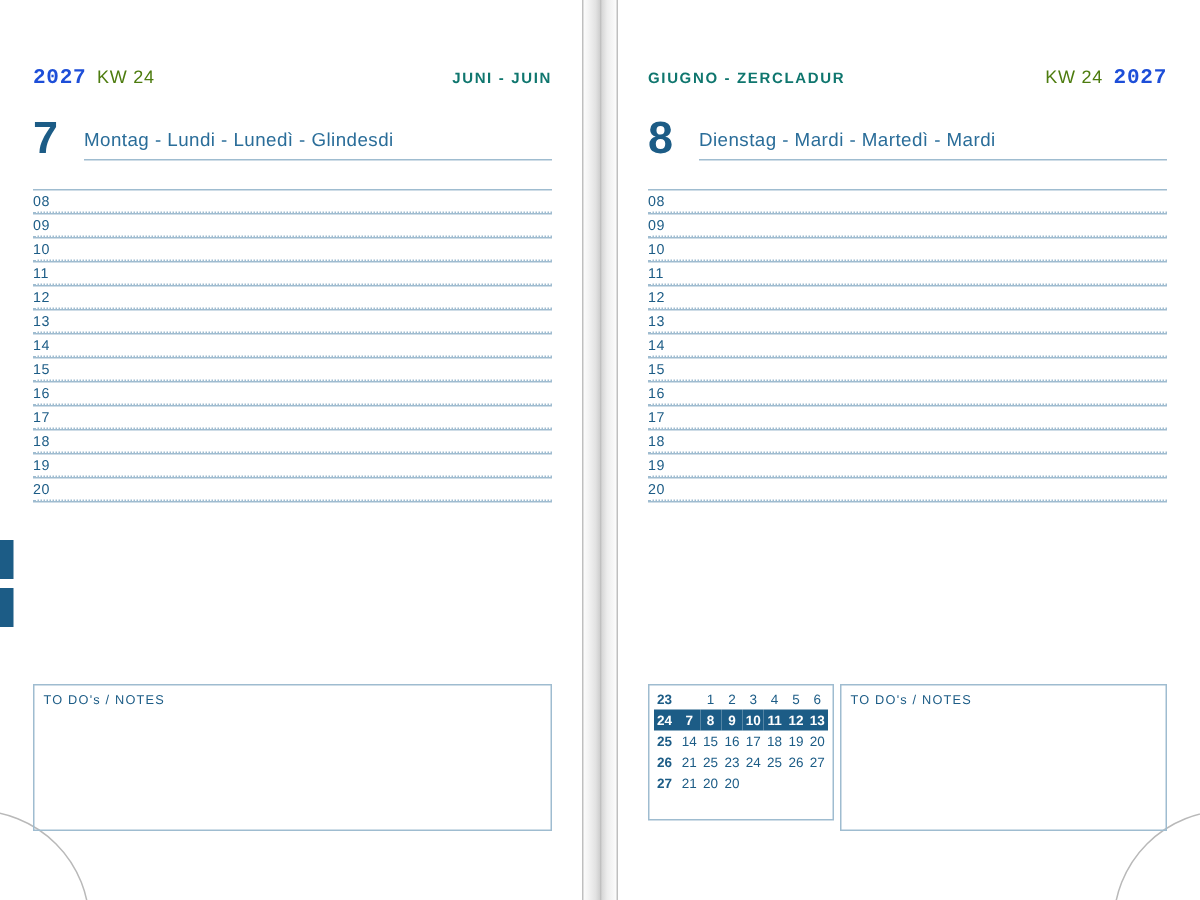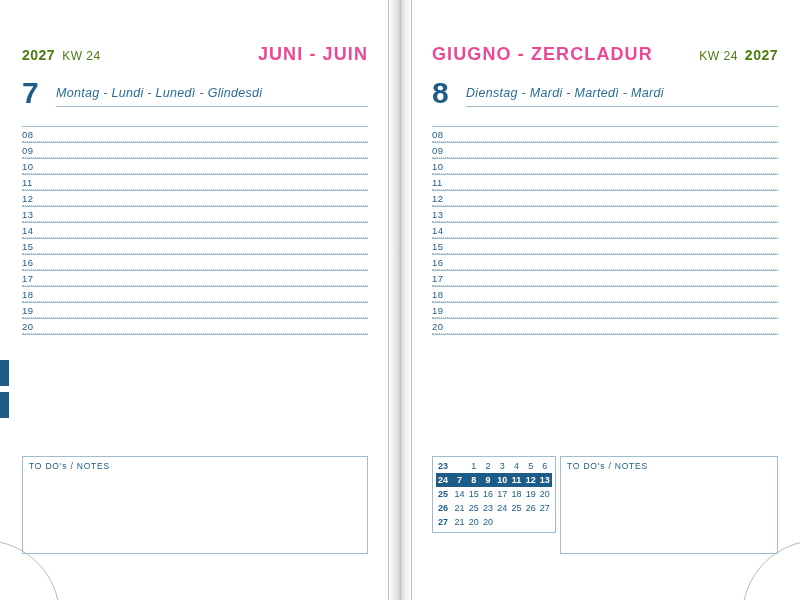--- a/index.html
+++ b/index.html
@@ -82,32 +82,33 @@
     right: 22px;
     display: flex;
     align-items: baseline;
     justify-content: space-between;
     font-size: 12px;
     letter-spacing: 0.6px;
   }
   .hdr .year {
     font-size: 14px;
     font-weight: bold;
-    color: #4d7c0f;
+    color: #1d4ed8;
     letter-spacing: 0.5px;
+    font-family: Liberation Mono, monospace;
   }
   .hdr .kw {
     font-size: 12px;
     color: #4d7c0f;
     letter-spacing: 0.5px;
   }
   .hdr .month {
-    font-size: 18px;
+    font-size: 10px;
     font-weight: bold;
-    color: #ec4899;
+    color: #0f766e;
     letter-spacing: 1.1px;
   }
   .hdr-group { display: flex; align-items: baseline; gap: 7px; }
 
   
   .dayblock {
     position: absolute;
     top: 78px;
     left: 22px;
     right: 22px;
@@ -122,21 +123,20 @@
     color: #1c5c86;
     line-height: 30px;
   }
   .daynames {
     position: absolute;
     left: 34px;
     top: 8px;
     font-size: 12.5px;
     color: #2a6d99;
     letter-spacing: 0.3px;
-    font-style: italic;
   }
   .dayrule {
     position: absolute;
     left: 34px;
     right: 0;
     top: 28px;
     border-top: 1px solid #9fbcd0;
   }
 
   
@@ -191,21 +191,21 @@
   .notes.left-notes  { left: 22px;  top: 456px; width: 344px; height: 96px; }
   .notes.right-notes { left: 560px; top: 456px; width: 216px; height: 96px; }
 
   
   .minical {
     position: absolute;
     left: 432px;
     top: 456px;
     width: 116px;
     border: 1px solid #9fbcd0;
-    padding: 2px 3px 3px 3px;
+    padding: 2px 3px 17px 3px;
     box-sizing: content-box;
   }
   .minical table {
     border-collapse: collapse;
     font-size: 9px;
     color: #1c5c86;
   }
   .minical td {
     width: 14px;
     height: 12px;

